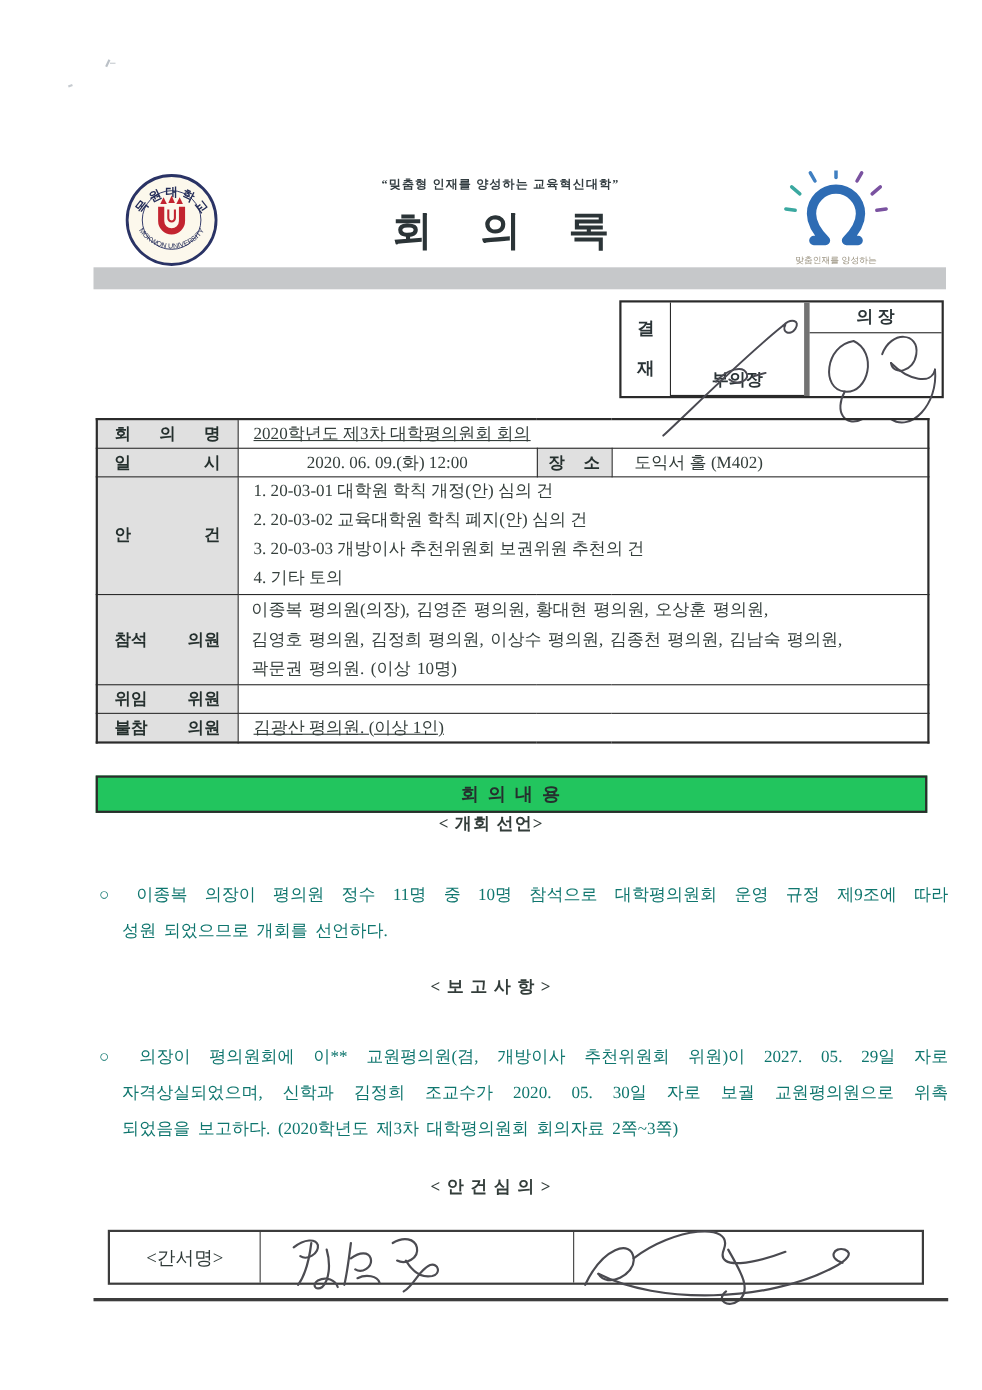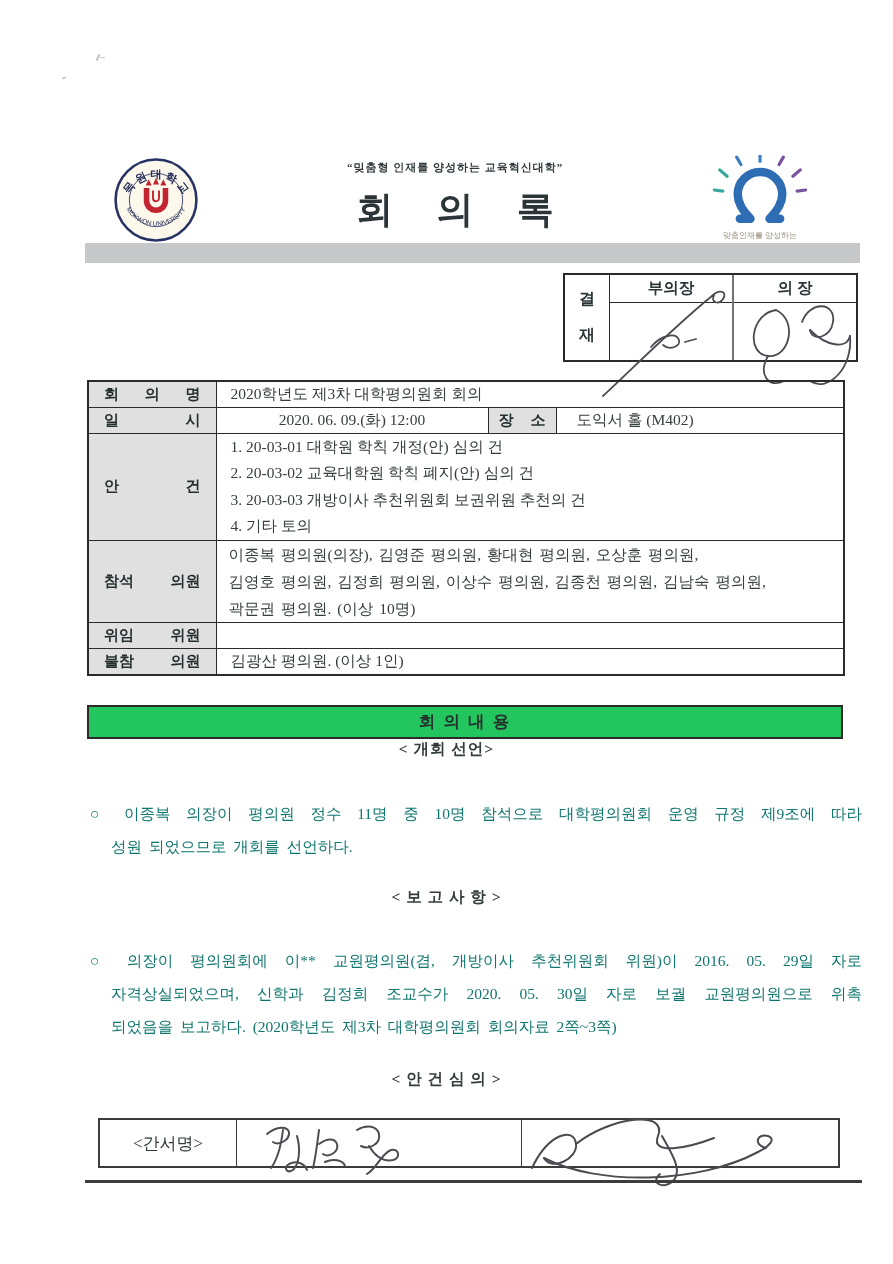--- a/index.html
+++ b/index.html
@@ -21,35 +21,35 @@
 
   .divider-bar { position:absolute; left:85px; top:243px; width:775px; height:20px; background:#c6c8ca; }
 
   
   .approval { position:absolute; left:563px; top:273px; width:295px; height:89px;
               border:2px solid #2a2a2a; display:flex; background:#fff; }
   .approval .stamp { width:45px; border-right:1px solid #2a2a2a; display:flex; flex-direction:column;
                      justify-content:space-around; align-items:center; font-weight:bold; font-size:16px; color:#2b3437; padding:6px 0; }
   .approval .cols { flex:1; display:flex; }
   .approval .col { flex:1; display:flex; flex-direction:column; }
-  .approval .col:first-child { border-right:2px solid #737373; }
+  .approval .col:first-child { border-right:5px solid #737373;justify-content:flex-end; }
   .approval .col .head { height:28px; border-bottom:1px solid #2a2a2a; display:flex; align-items:center;
                          justify-content:center; font-weight:bold; font-size:15.5px; color:#2b3437; }
   .sig-svg { position:absolute; pointer-events:none; }
 
   
   table.info { position:absolute; left:87px; top:380px; width:756px; border-collapse:collapse;
                table-layout:fixed; }
   table.info { border:2px solid #2b2b2b; }
   table.info td { border:1px solid #2b2b2b; vertical-align:middle; }
   td.lbl { background:#e0e0e0; font-family:"Liberation Sans", sans-serif; font-weight:bold;
            font-size:15px; color:#25302e; }
   td.lbl span { display:block; text-align:justify; text-align-last:justify; padding:0 15px; }
   td.val { font-size:15.5px; color:#343e3b; }
-  .pl14 { padding-left:14px; }
+  .pl14 { padding-left:14px;text-decoration:underline; }
   .pl20 { padding-left:20px; }
   .ctr { text-align:center; }
   tr.r-sm { height:26px; }
   tr.r-sm2 { height:27px; }
   tr.r-agenda { height:106px; }
   tr.r-att { height:82px; }
   .agenda-line { line-height:26.5px; padding-left:14px; }
   .att-line { line-height:27px; padding-left:12px; word-spacing:2px; }
 
   
@@ -227,21 +227,21 @@
   <div class="section-bar">회 의 내 용</div>
 
   <div class="heading" style="top:739px;">&lt; 개회 선언&gt;</div>
   <div class="para" style="top:797px;">
     <span class="ln just">○ 이종복 의장이 평의원 정수 11명 중 10명 참석으로 대학평의원회 운영 규정 제9조에 따라</span>
     <span class="ln indent">성원 되었으므로 개회를 선언하다.</span>
   </div>
 
   <div class="heading" style="top:887px;">&lt; 보 고 사 항 &gt;</div>
   <div class="para" style="top:944px;">
-    <span class="ln just">○ 의장이 평의원회에 이** 교원평의원(겸, 개방이사 추천위원회 위원)이 2016. 05. 29일 자로</span>
+    <span class="ln just">○ 의장이 평의원회에 이** 교원평의원(겸, 개방이사 추천위원회 위원)이 2027. 05. 29일 자로</span>
     <span class="ln just indent">자격상실되었으며, 신학과 김정희 조교수가 2020. 05. 30일 자로 보궐 교원평의원으로 위촉</span>
     <span class="ln indent">되었음을 보고하다. (2020학년도 제3차 대학평의원회 회의자료 2쪽~3쪽)</span>
   </div>
 
   <div class="heading" style="top:1069px;">&lt; 안 건 심 의 &gt;</div>
 
   <div class="signer-table">
     <div class="c1">&lt;간서명&gt;</div>
     <div class="c2">
       <svg width="220" height="70" viewBox="0 0 220 70" style="position:absolute; left:20px; top:-4px; overflow:visible;">

